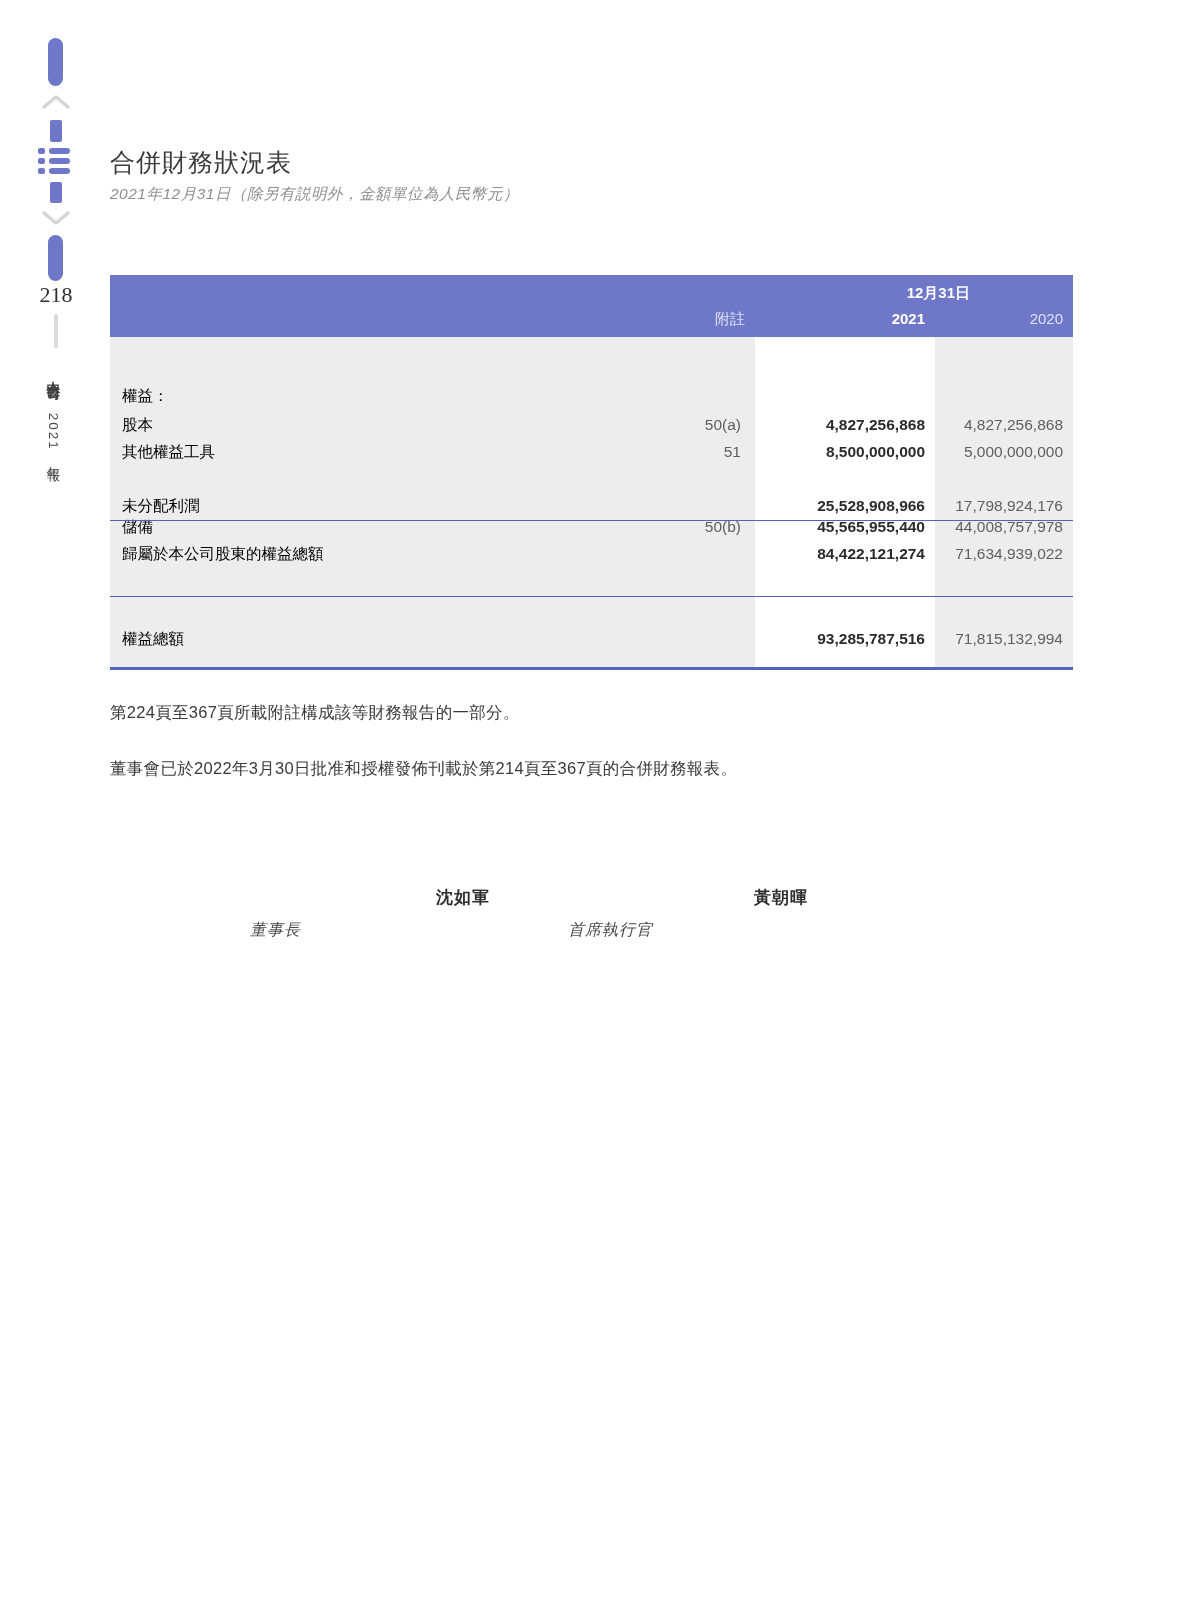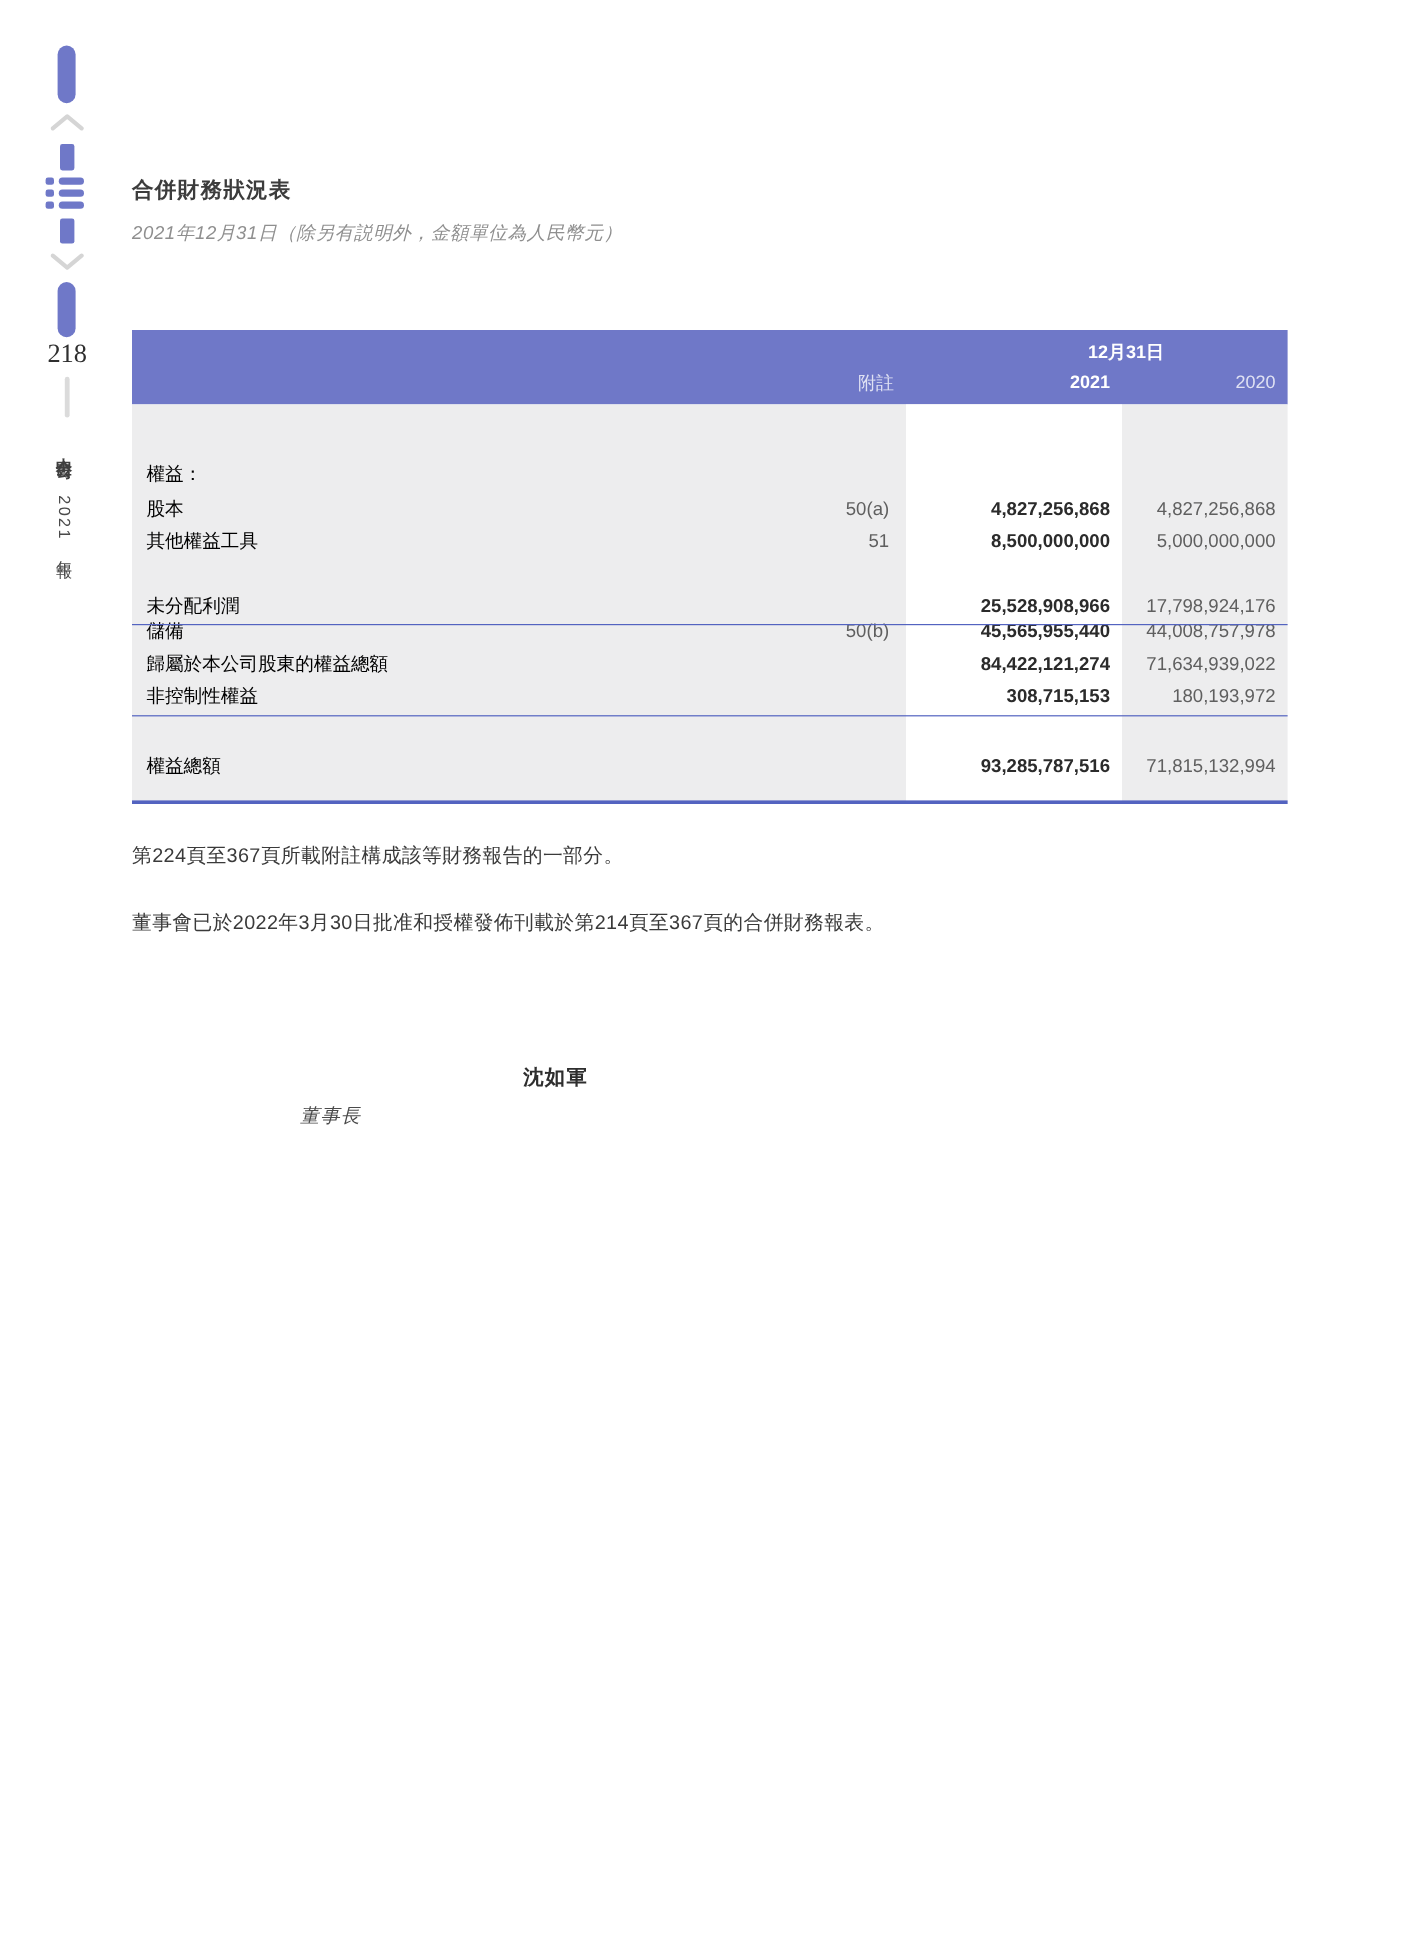--- a/index.html
+++ b/index.html
@@ -23,21 +23,21 @@
   .page-num  { position:absolute; left:28px; top:282px; width:56px; text-align:center;
                font-family:"Liberation Serif","DejaVu Serif",serif; font-size:22px; color:#2f2f2f; }
   .rail-tail { position:absolute; left:54px; top:314px; width:4px; height:34px; border-radius:2px; background:#DBDBDB; }
   .spine { position:absolute; left:44px; top:370px; writing-mode:vertical-rl; text-orientation:mixed;
            font-size:13.5px; color:#3f3f3f; letter-spacing:2px; }
   .spine .sv-company { font-weight:700; }
   .spine .sv-dot { font-size:9px; color:#8f8f8f; margin:9px 0; }
   .spine .sv-year { font-weight:400; color:#4a4a4a; }
 
   
-  .doc-title { position:absolute; left:110px; top:146px; font-size:18px; font-weight:700;
+  .doc-title { position:absolute; left:110px; top:146px; font-size:25px; font-weight:400;
                color:#3c3c3c; letter-spacing:1px; }
   .doc-subtitle { position:absolute; left:110px; top:184px; font-size:15.5px; font-style:italic;
                   color:#8f8f8f; letter-spacing:0.5px; }
 
   
   .fin-table { position:absolute; left:110px; top:275px; width:963px; }
   .t-header { position:relative; height:62px; background:var(--accent_purple,#6F78C8); color:#fff; }
   .th-date { position:absolute; top:9px; right:103px; font-size:15px; font-weight:700; }
   .th-note { position:absolute; top:35px; right:328px; font-size:15px; font-weight:400; color:rgba(255,255,255,0.78); }
   .th-y1   { position:absolute; top:35px; right:148px; font-size:15px; font-weight:700; }
@@ -159,39 +159,38 @@
         <span class="c-v2">17,798,924,176</span>
       </div>
 
       <div class="rule rule-1"></div>
 
       <div class="t-row row-s1">
         <span class="c-label">歸屬於本公司股東的權益總額</span>
         <span class="c-v1">84,422,121,274</span>
         <span class="c-v2">71,634,939,022</span>
       </div>
-      <div class="t-row row-s2">
-        <span class="c-label">非控制性權益</span>
-        <span class="c-v1">308,715,153</span>
-        <span class="c-v2">180,193,972</span>
-      </div>
 
       <div class="rule rule-2"></div>
 
       <div class="t-row row-total">
         <span class="c-label">權益總額</span>
         <span class="c-v1">93,285,787,516</span>
         <span class="c-v2">71,815,132,994</span>
       </div>
 
       <div class="rule-bottom"></div>
     </div>
   </div>
 
   <div class="note-line note-1">第224頁至367頁所載附註構成該等財務報告的一部分。</div>
   <div class="note-line note-2">董事會已於2022年3月30日批准和授權發佈刊載於第214頁至367頁的合併財務報表。</div>
 
   <div class="sig sig-1">
     <div class="sig-name">沈如軍</div>
     <div class="sig-title">董事長</div>
   </div>
+  <div class="sig sig-2">
+    <div class="sig-name">黃朝暉</div>
+    <div class="sig-title">首席執行官</div>
+  </div>
 
 </div>
 
 </body></html>

